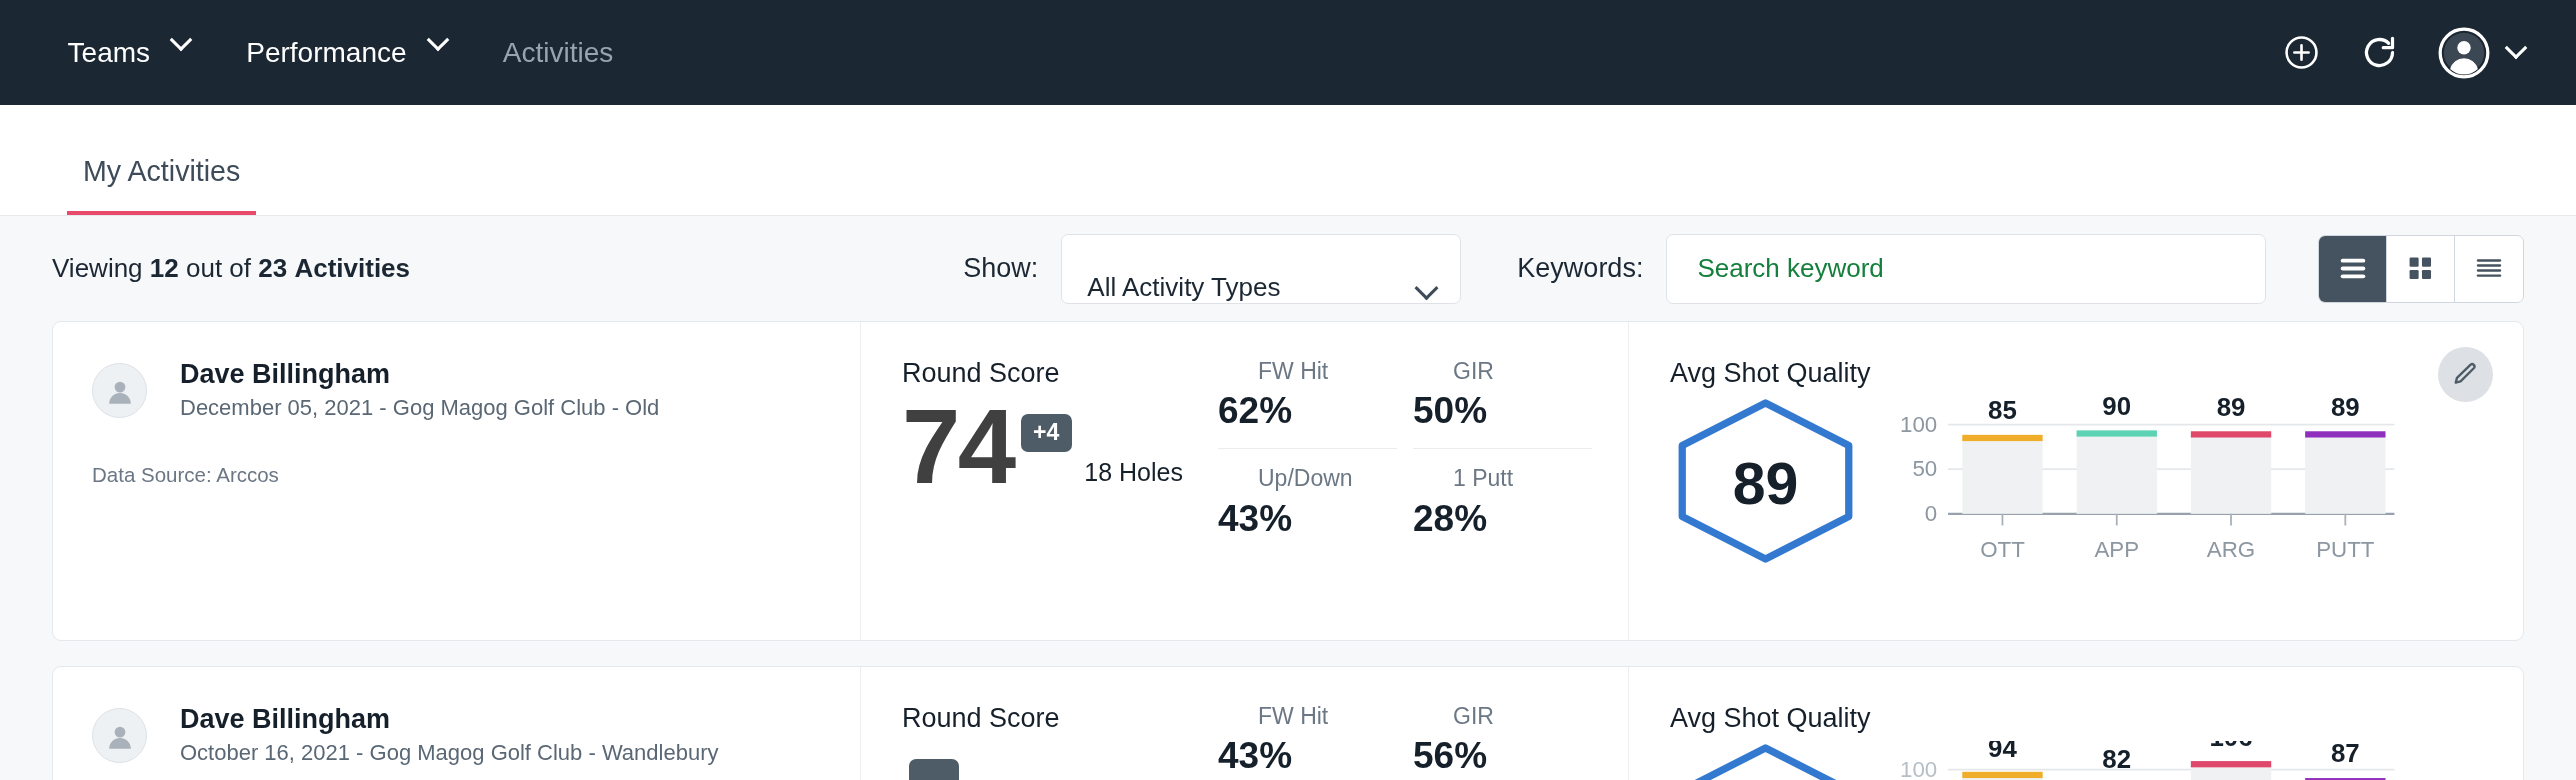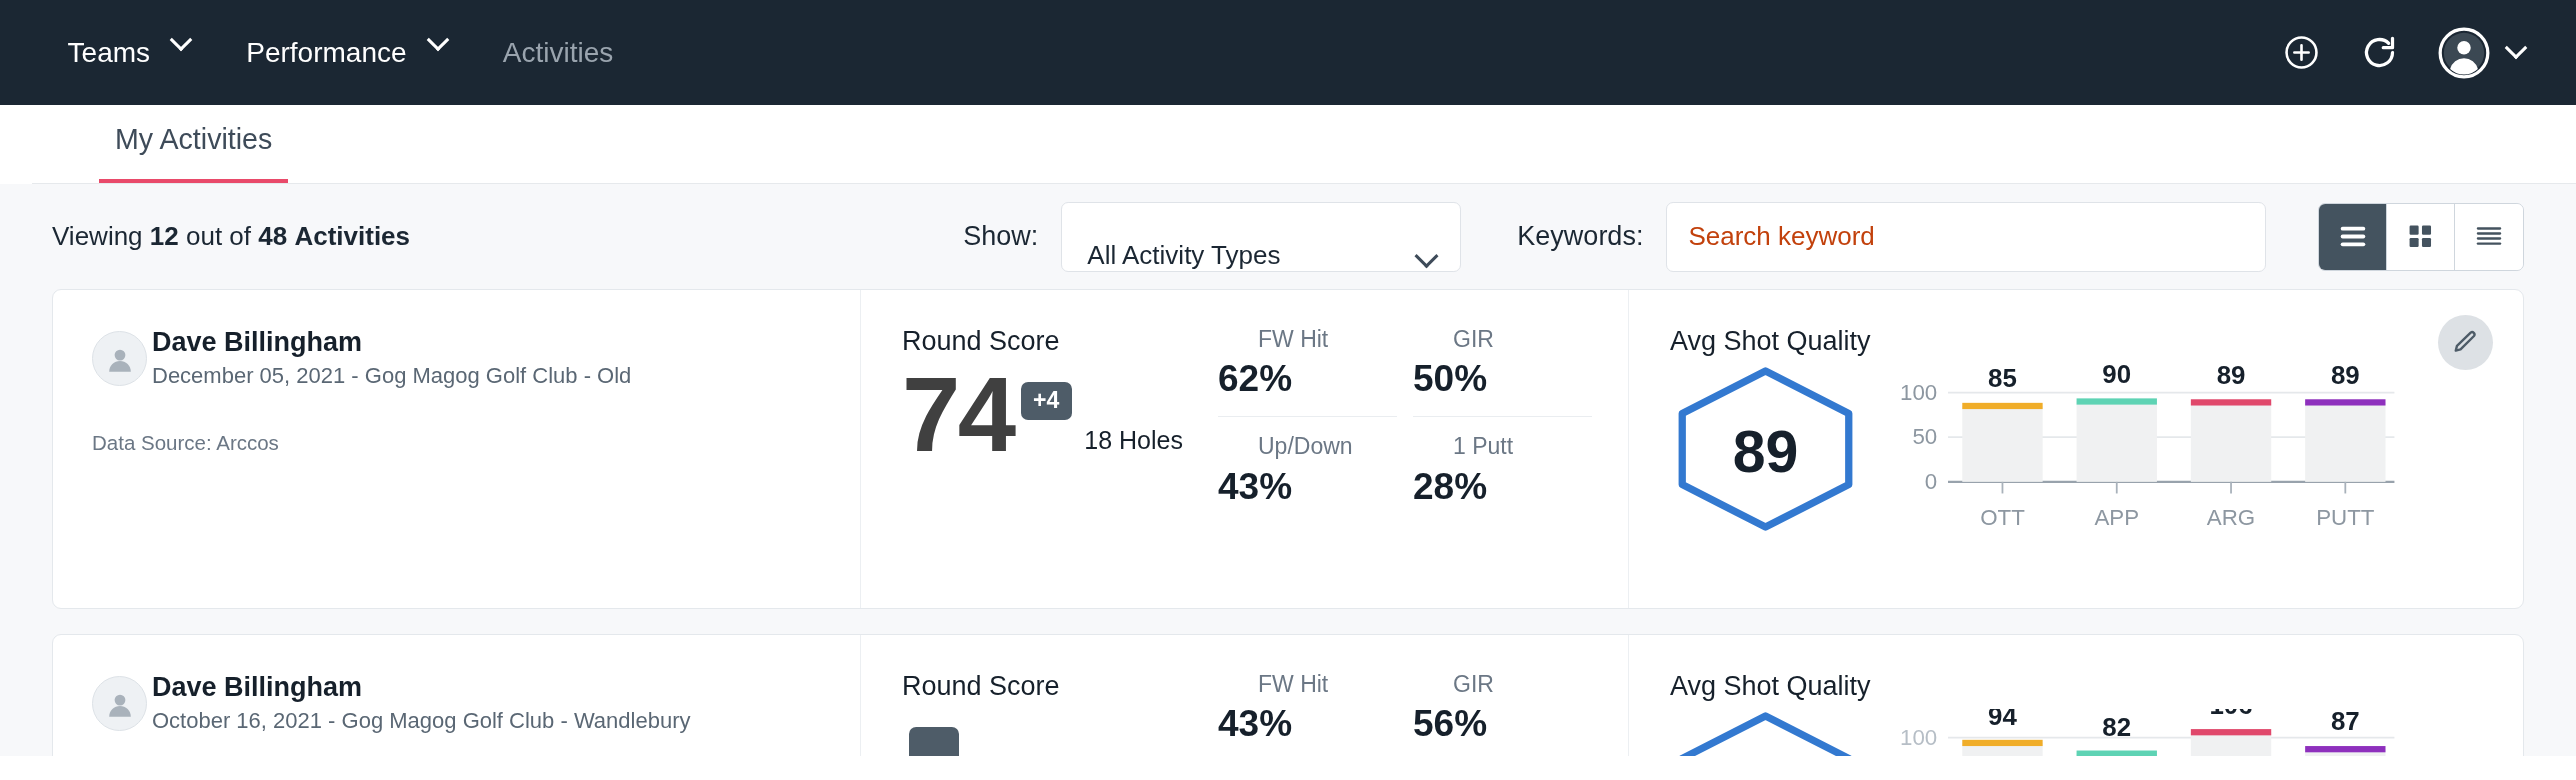--- a/index.html
+++ b/index.html
@@ -45,27 +45,26 @@
   }
   .navright {
     margin-left: auto;
     display: flex; align-items: center; gap: 39px;
   }
   .icon-btn { cursor: pointer; display: flex; align-items: center; justify-content: center; }
   .avatar-wrap { display: flex; align-items: center; gap: 18px; cursor: pointer; }
 
   
   .tabbar {
-    height: 79px;
+    height: 111px;
     background: #ffffff;
     display: flex;
     align-items: flex-end;
     padding-left: 67px;
     border-bottom: 0.9px solid #e6e9ec;
-    margin-left: 32px;
   }
   .tab {
     font-size: 28.6px;
     color: #3e4b59;
     padding: 0 16px 23px 16px;
     border-bottom: 4.5px solid transparent;
     cursor: pointer;
   }
   .tab.active { border-bottom-color: #e94a6a; color: #3e4b59; }
 
@@ -110,22 +109,22 @@
     border-right: 3.6px solid #3e4b59;
     border-bottom: 3.6px solid #3e4b59;
     transform: rotate(45deg) translate(-4.5px,-4.5px);
   }
   .searchbox {
     width: 600px; height: 70px;
     background: #fff;
     border: 0.9px solid #dfe3e8;
     border-radius: 7.1px;
     display: flex; align-items: center;
-    padding: 0 21px;
-    font-size: 26px; color: #c2410c;
+    padding: 0 30px;
+    font-size: 26px; color: #15803d;
     cursor: text;
   }
   .viewtoggle {
     margin-left: 28.6px;
     display: flex;
     border: 0.9px solid #cfd6dd;
     border-radius: 7.1px;
     overflow: hidden;
     height: 68px;
   }
@@ -148,21 +147,21 @@
     display: flex;
     align-items: stretch;
     position: relative;
     min-height: 320px;
   }
   .card .col-left {
     width: 808px;
     padding: 36px 39px 27px 39px;
     border-right: 0.9px solid #eceff2;
   }
-  .person { display: flex; align-items: center; gap: 5px; }
+  .person { display: flex; align-items: center; gap: 33px; }
   .pav {
     width: 55px; height: 55px;
     border-radius: 50%;
     background: #eef1f4;
     border: 0.9px solid #dde2e7;
     display: flex; align-items: center; justify-content: center;
     flex: 0 0 auto;
   }
   .pname { font-size: 27px; font-weight: 700; color: #16202b; line-height: 1.25; }
   .pmeta { font-size: 22px; color: #5a6774; line-height: 1.45; }
@@ -278,21 +277,21 @@
   </div>
 </div>
 
 <div class="content">
 
   <div class="toolbar">
     <div class="viewing">
       <span>Viewing</span>
       <b>12</b>
       <span>out of</span>
-      <b>48</b>
+      <b>23</b>
       <b>Activities</b>
     </div>
 
     <div class="toolbar-mid">
       <span class="lbl">Show:</span>
       <div class="select">
         <span>All Activity Types</span>
         <span class="chev"></span>
       </div>
 

